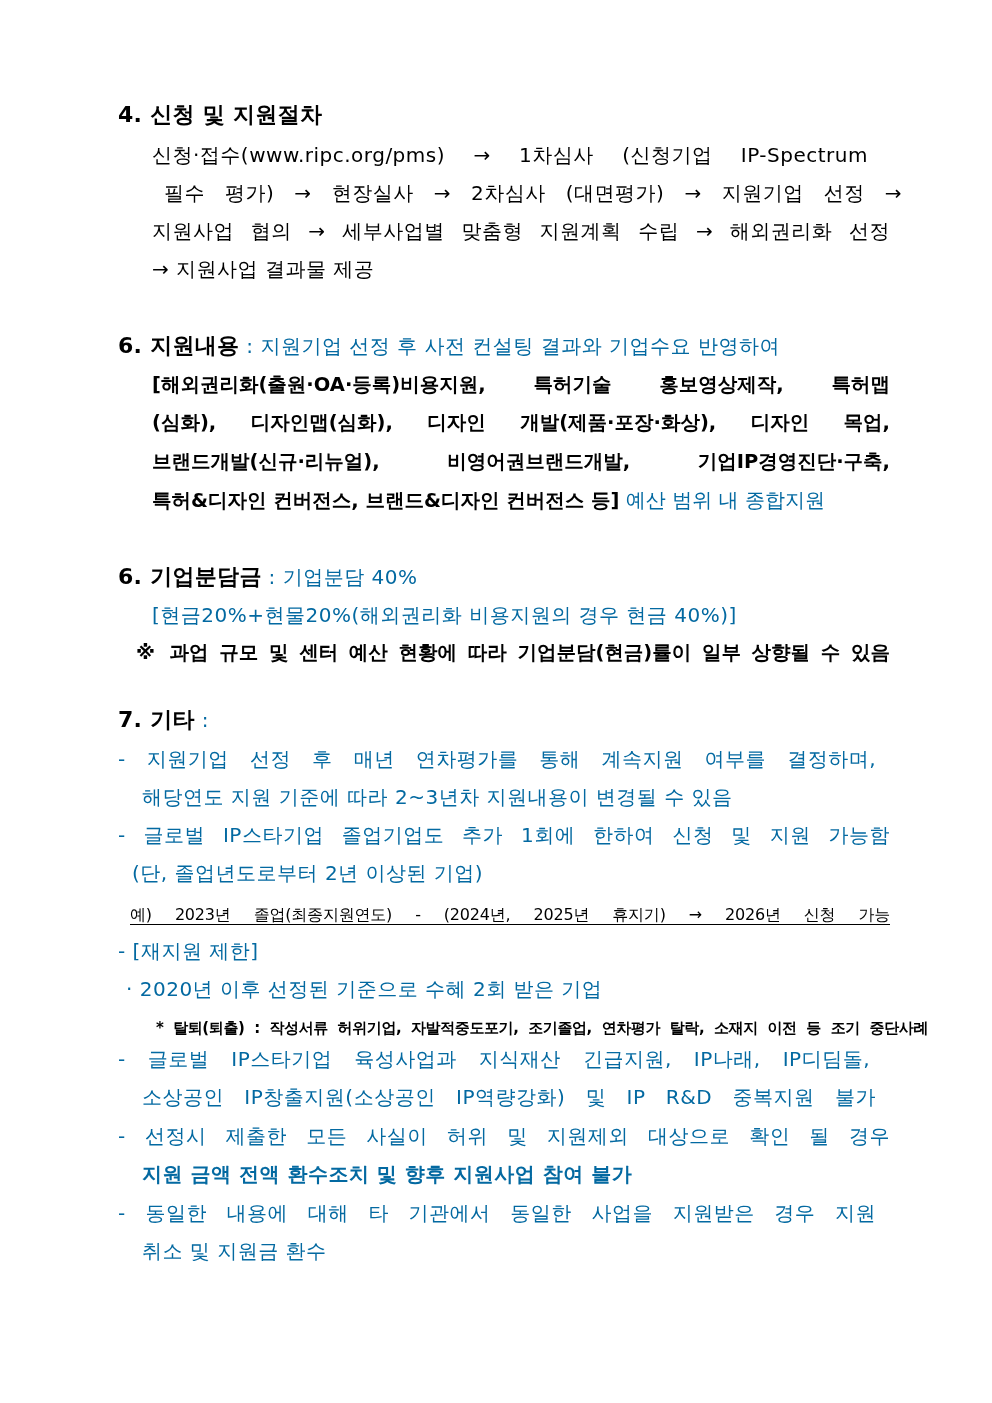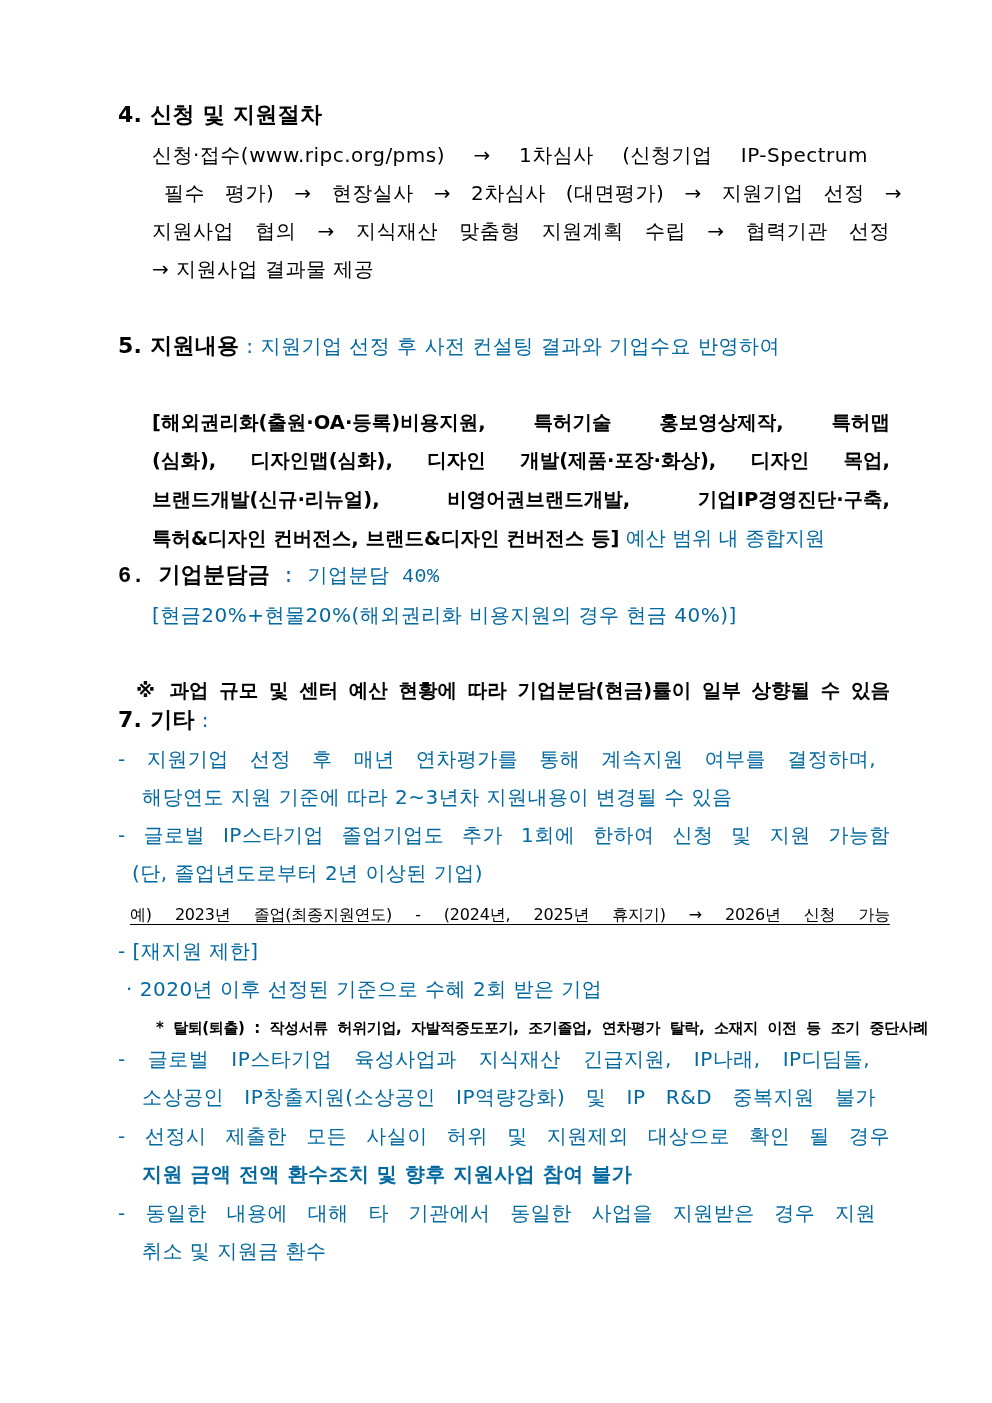--- a/index.html
+++ b/index.html
@@ -1,45 +1,45 @@
 <!DOCTYPE html>
 <html><head>
 <meta charset="utf-8">
 <style>
   html, body { margin: 0; padding: 0; background: #ffffff; }
   body { width: 992px; height: 1403px; position: relative; overflow: hidden; color: #000; font-family: "DejaVu Sans", "Liberation Sans", sans-serif; }
   .line { position: absolute; white-space: nowrap; font-size: 20px; line-height: 26px; letter-spacing: 0.5px; }
   .h { font-weight: bold; font-size: 22px; letter-spacing: 0.3px; text-align: center; }
   .thin { font-weight: normal; font-size: 20px; color: #0369a1; }
   .bold { font-weight: bold; }
-  .mid { font-size: 19.5px; letter-spacing: 0px; margin-top: 38px; }
+  .mid { font-size: 19.5px; letter-spacing: 0px; }
   .small { font-size: 15px; font-weight: bold; letter-spacing: -0.4px; margin-left: 38px; }
   .u { text-decoration: underline; text-underline-offset: 4px; font-size: 16px; letter-spacing: -0.2px; }
   .just { display: inline-block; text-align: justify; text-align-last: justify; }
 </style>
 </head>
 <body>
 
 <div class="line h" style="left:118px;top:102px;">4. 신청 및 지원절차</div>
 <div class="line just" style="left:152px;top:142px;width:716px;">신청·접수(www.ripc.org/pms) → 1차심사 (신청기업 IP-Spectrum</div>
 <div class="line just" style="left:164px;top:180px;width:738px;">필수 평가) → 현장실사 → 2차심사 (대면평가) → 지원기업 선정 →</div>
-<div class="line just" style="left:152px;top:218px;width:738px;">지원사업 협의 → 지식재산  맞춤형 지원계획 수립 → 협력기관 선정</div>
+<div class="line just" style="left:152px;top:218px;width:738px;">지원사업 협의 → 세부사업별  맞춤형 지원계획 수립 → 해외권리화 선정</div>
 <div class="line" style="left:152px;top:256px;">→ 지원사업 결과물 제공</div>
 
 <div class="line" style="left:118px;top:333px;">
-  <span class="h">5. 지원내용</span><span class="thin"> : 지원기업 선정 후 사전 컨설팅 결과와 기업수요 반영하여</span>
+  <span class="h">6. 지원내용</span><span class="thin"> : 지원기업 선정 후 사전 컨설팅 결과와 기업수요 반영하여</span>
 </div>
 <div class="line just bold mid" style="left:152px;top:372px;width:738px;">[해외권리화(출원·OA·등록)비용지원, 특허기술 홍보영상제작, 특허맵</div>
 <div class="line just bold mid" style="left:152px;top:410px;width:738px;">(심화), 디자인맵(심화), 디자인 개발(제품·포장·화상), 디자인 목업,</div>
 <div class="line just bold mid" style="left:152px;top:449px;width:738px;">브랜드개발(신규·리뉴얼), 비영어권브랜드개발, 기업IP경영진단·구축,</div>
 <div class="line mid" style="left:152px;top:487px;">
   <span class="bold">특허&amp;디자인 컨버전스, 브랜드&amp;디자인 컨버전스 등]</span><span class="thin"> 예산 범위 내 종합지원</span>
 </div>
 
-<div class="line" style="left:118px;top:564px;font-family:Liberation Mono, monospace;">
+<div class="line" style="left:118px;top:564px;">
   <span class="h">6. 기업분담금</span><span class="thin"> : 기업분담 40%</span>
 </div>
 <div class="line thin" style="left:152px;top:602px;">[현금20%+현물20%(해외권리화 비용지원의 경우 현금 40%)]</div>
 <div class="line bold mid just" style="left:136px;top:640px;width:754px;">※ 과업 규모 및 센터 예산 현황에 따라 기업분담(현금)률이 일부 상향될 수 있음</div>
 
 <div class="line" style="left:118px;top:707px;">
   <span class="h">7. 기타</span><span class="thin"> :</span>
 </div>
 <div class="line thin just" style="left:118px;top:746px;width:758px;">- 지원기업 선정 후 매년 연차평가를 통해 계속지원 여부를 결정하며,</div>
 <div class="line thin" style="left:142px;top:784px;">해당연도 지원 기준에 따라 2~3년차 지원내용이 변경될 수 있음</div>

